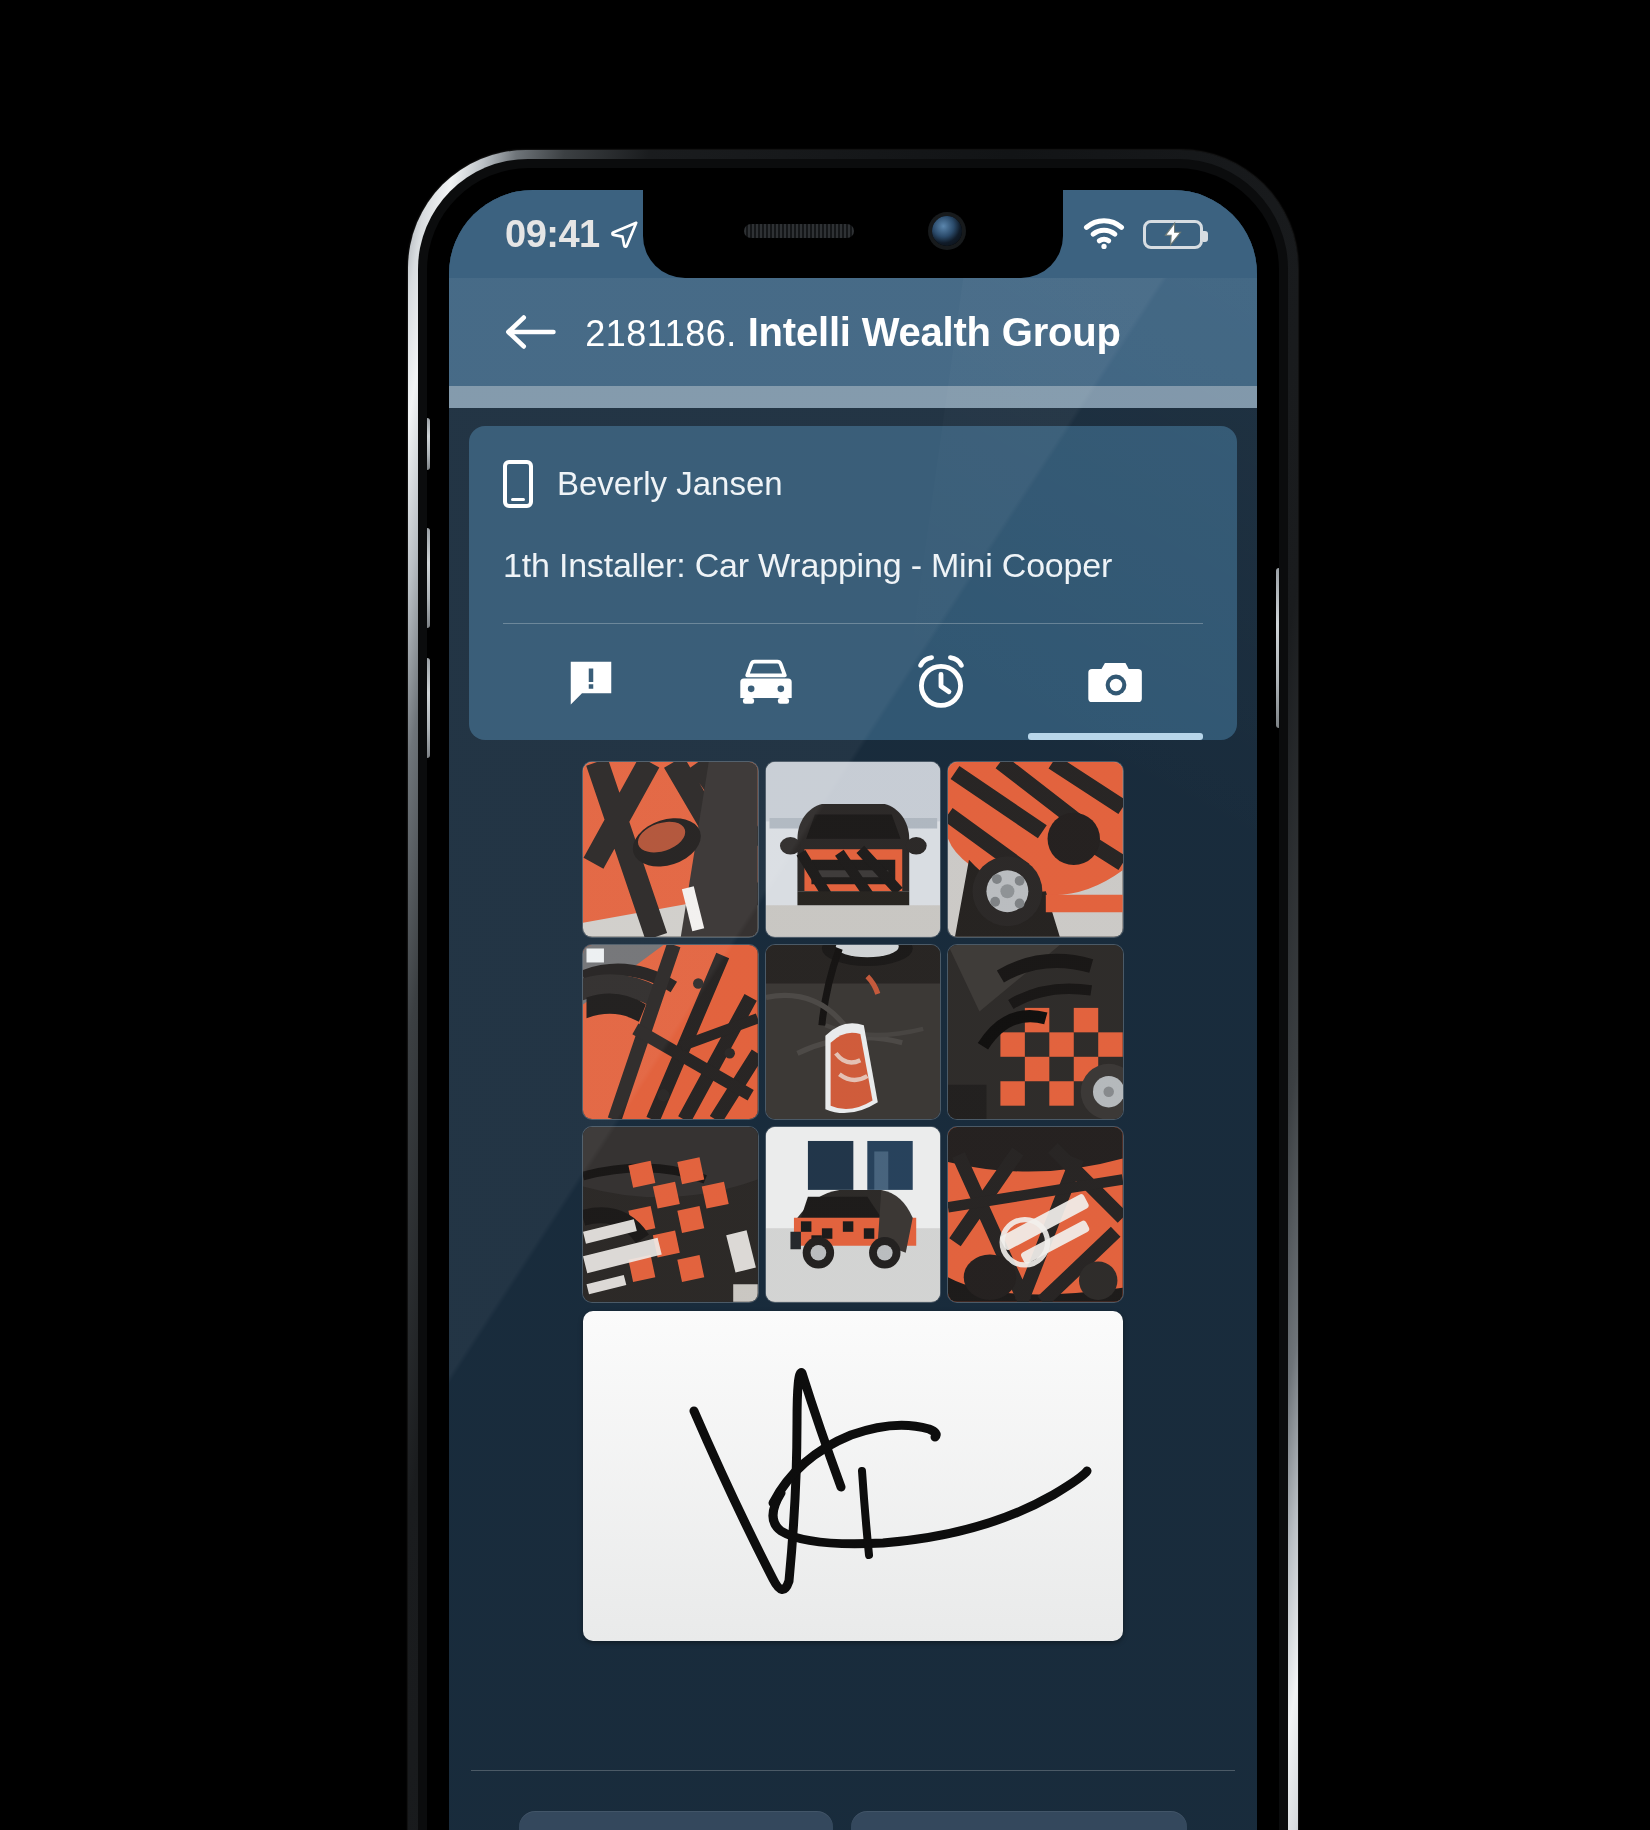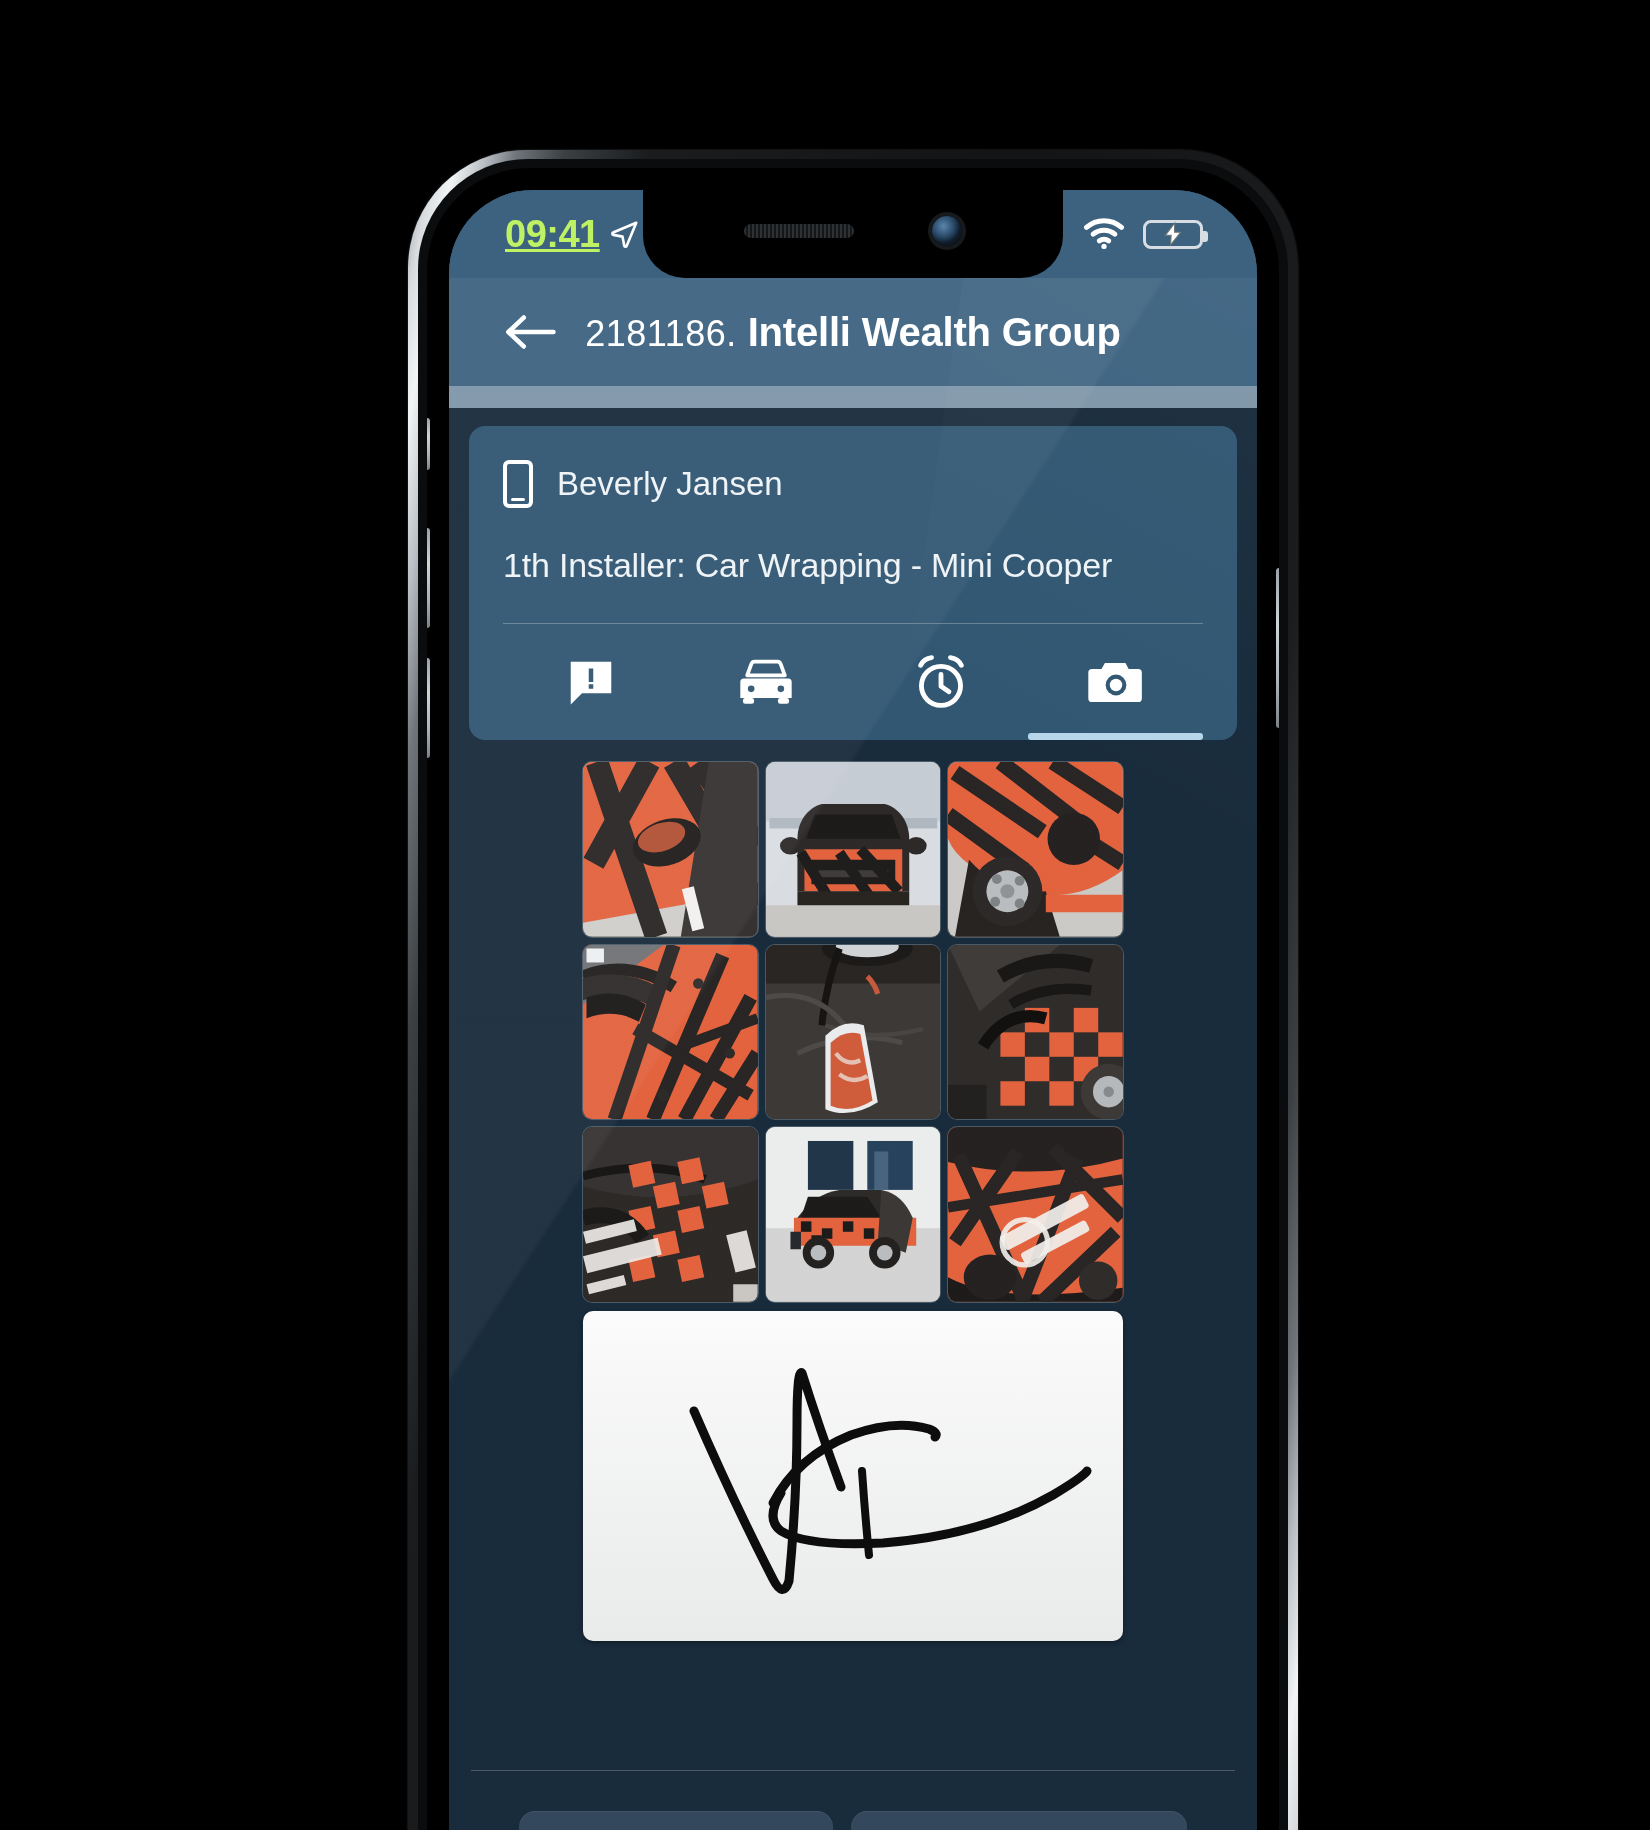--- a/index.html
+++ b/index.html
@@ -117,25 +117,24 @@
   }
 
   
   .statusbar {
     height: 88px;
     flex: 0 0 88px;
     display: flex;
     align-items: center;
     justify-content: space-between;
     padding: 0 54px 0 56px;
-    color: #bef264;
+    color: #e5e5e5;
     background: #3c6280;
     position: relative;
     z-index: 30;
-    text-decoration: underline;
   }
   .sb-left { display: flex; align-items: center; gap: 10px; }
   .sb-time {
     font-size: 38px;
     font-weight: bold;
     letter-spacing: -0.5px;
     line-height: 1;
   }
   .sb-right { display: flex; align-items: center; gap: 18px; }
 

